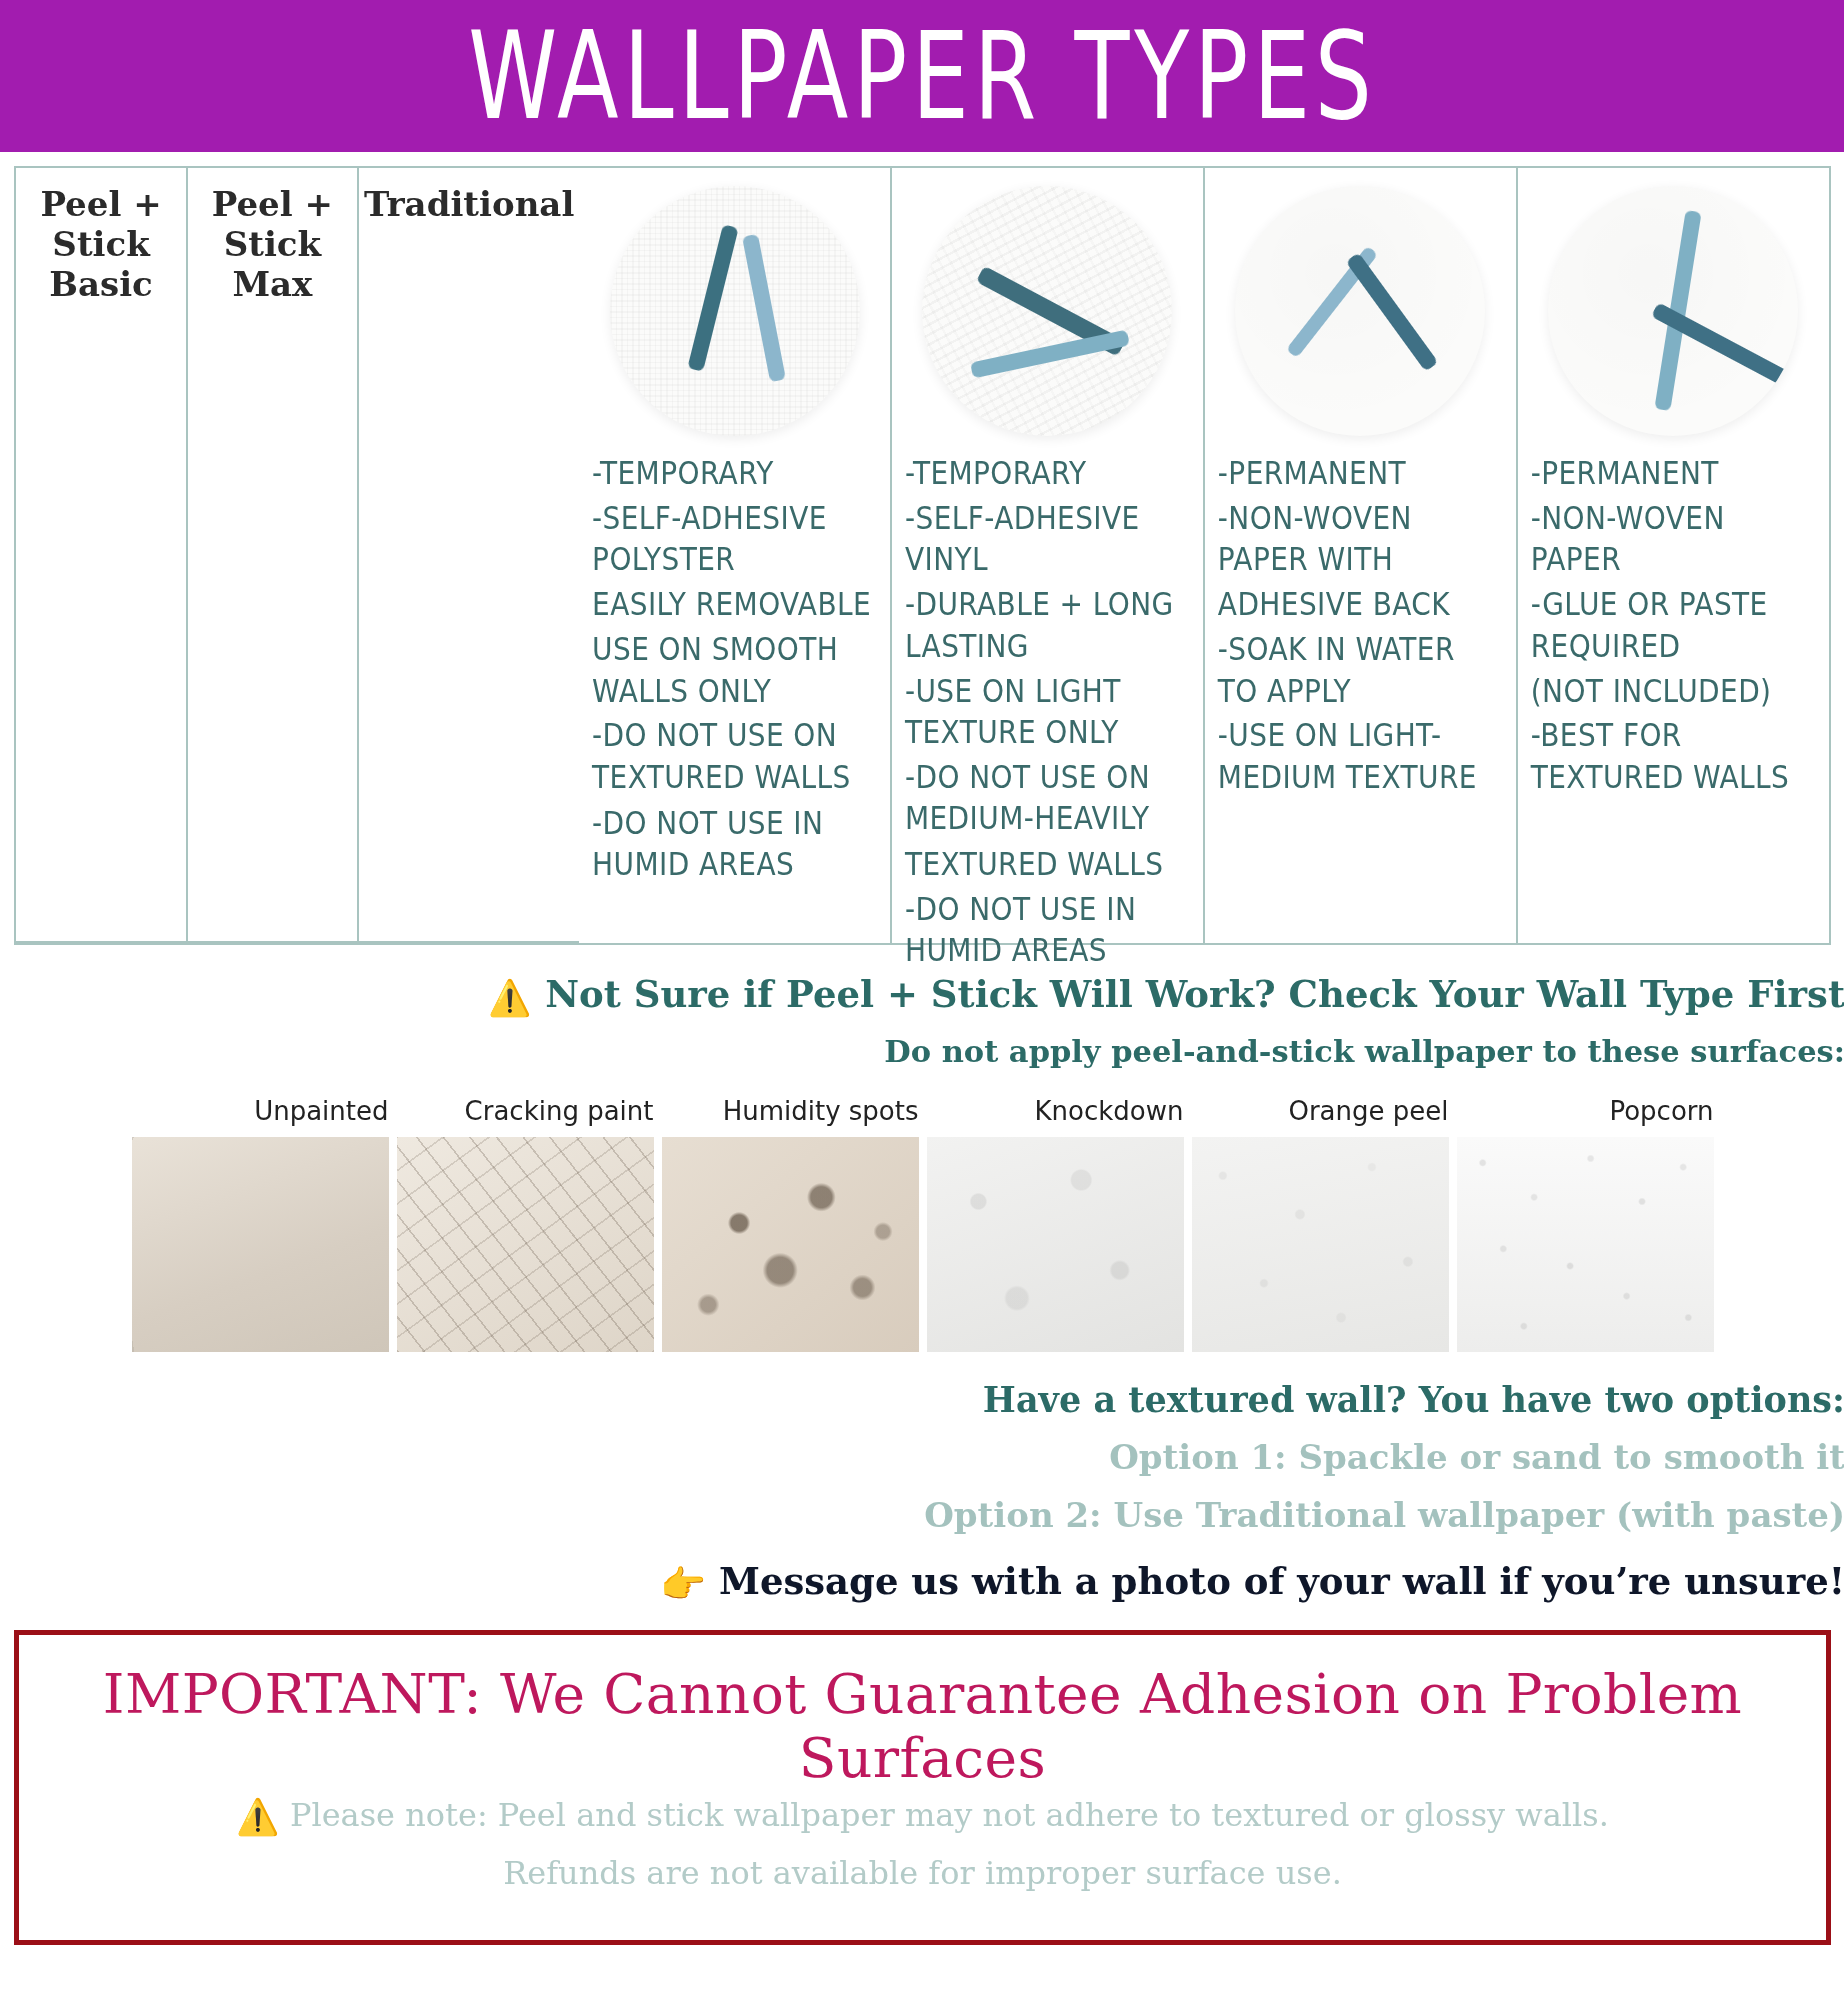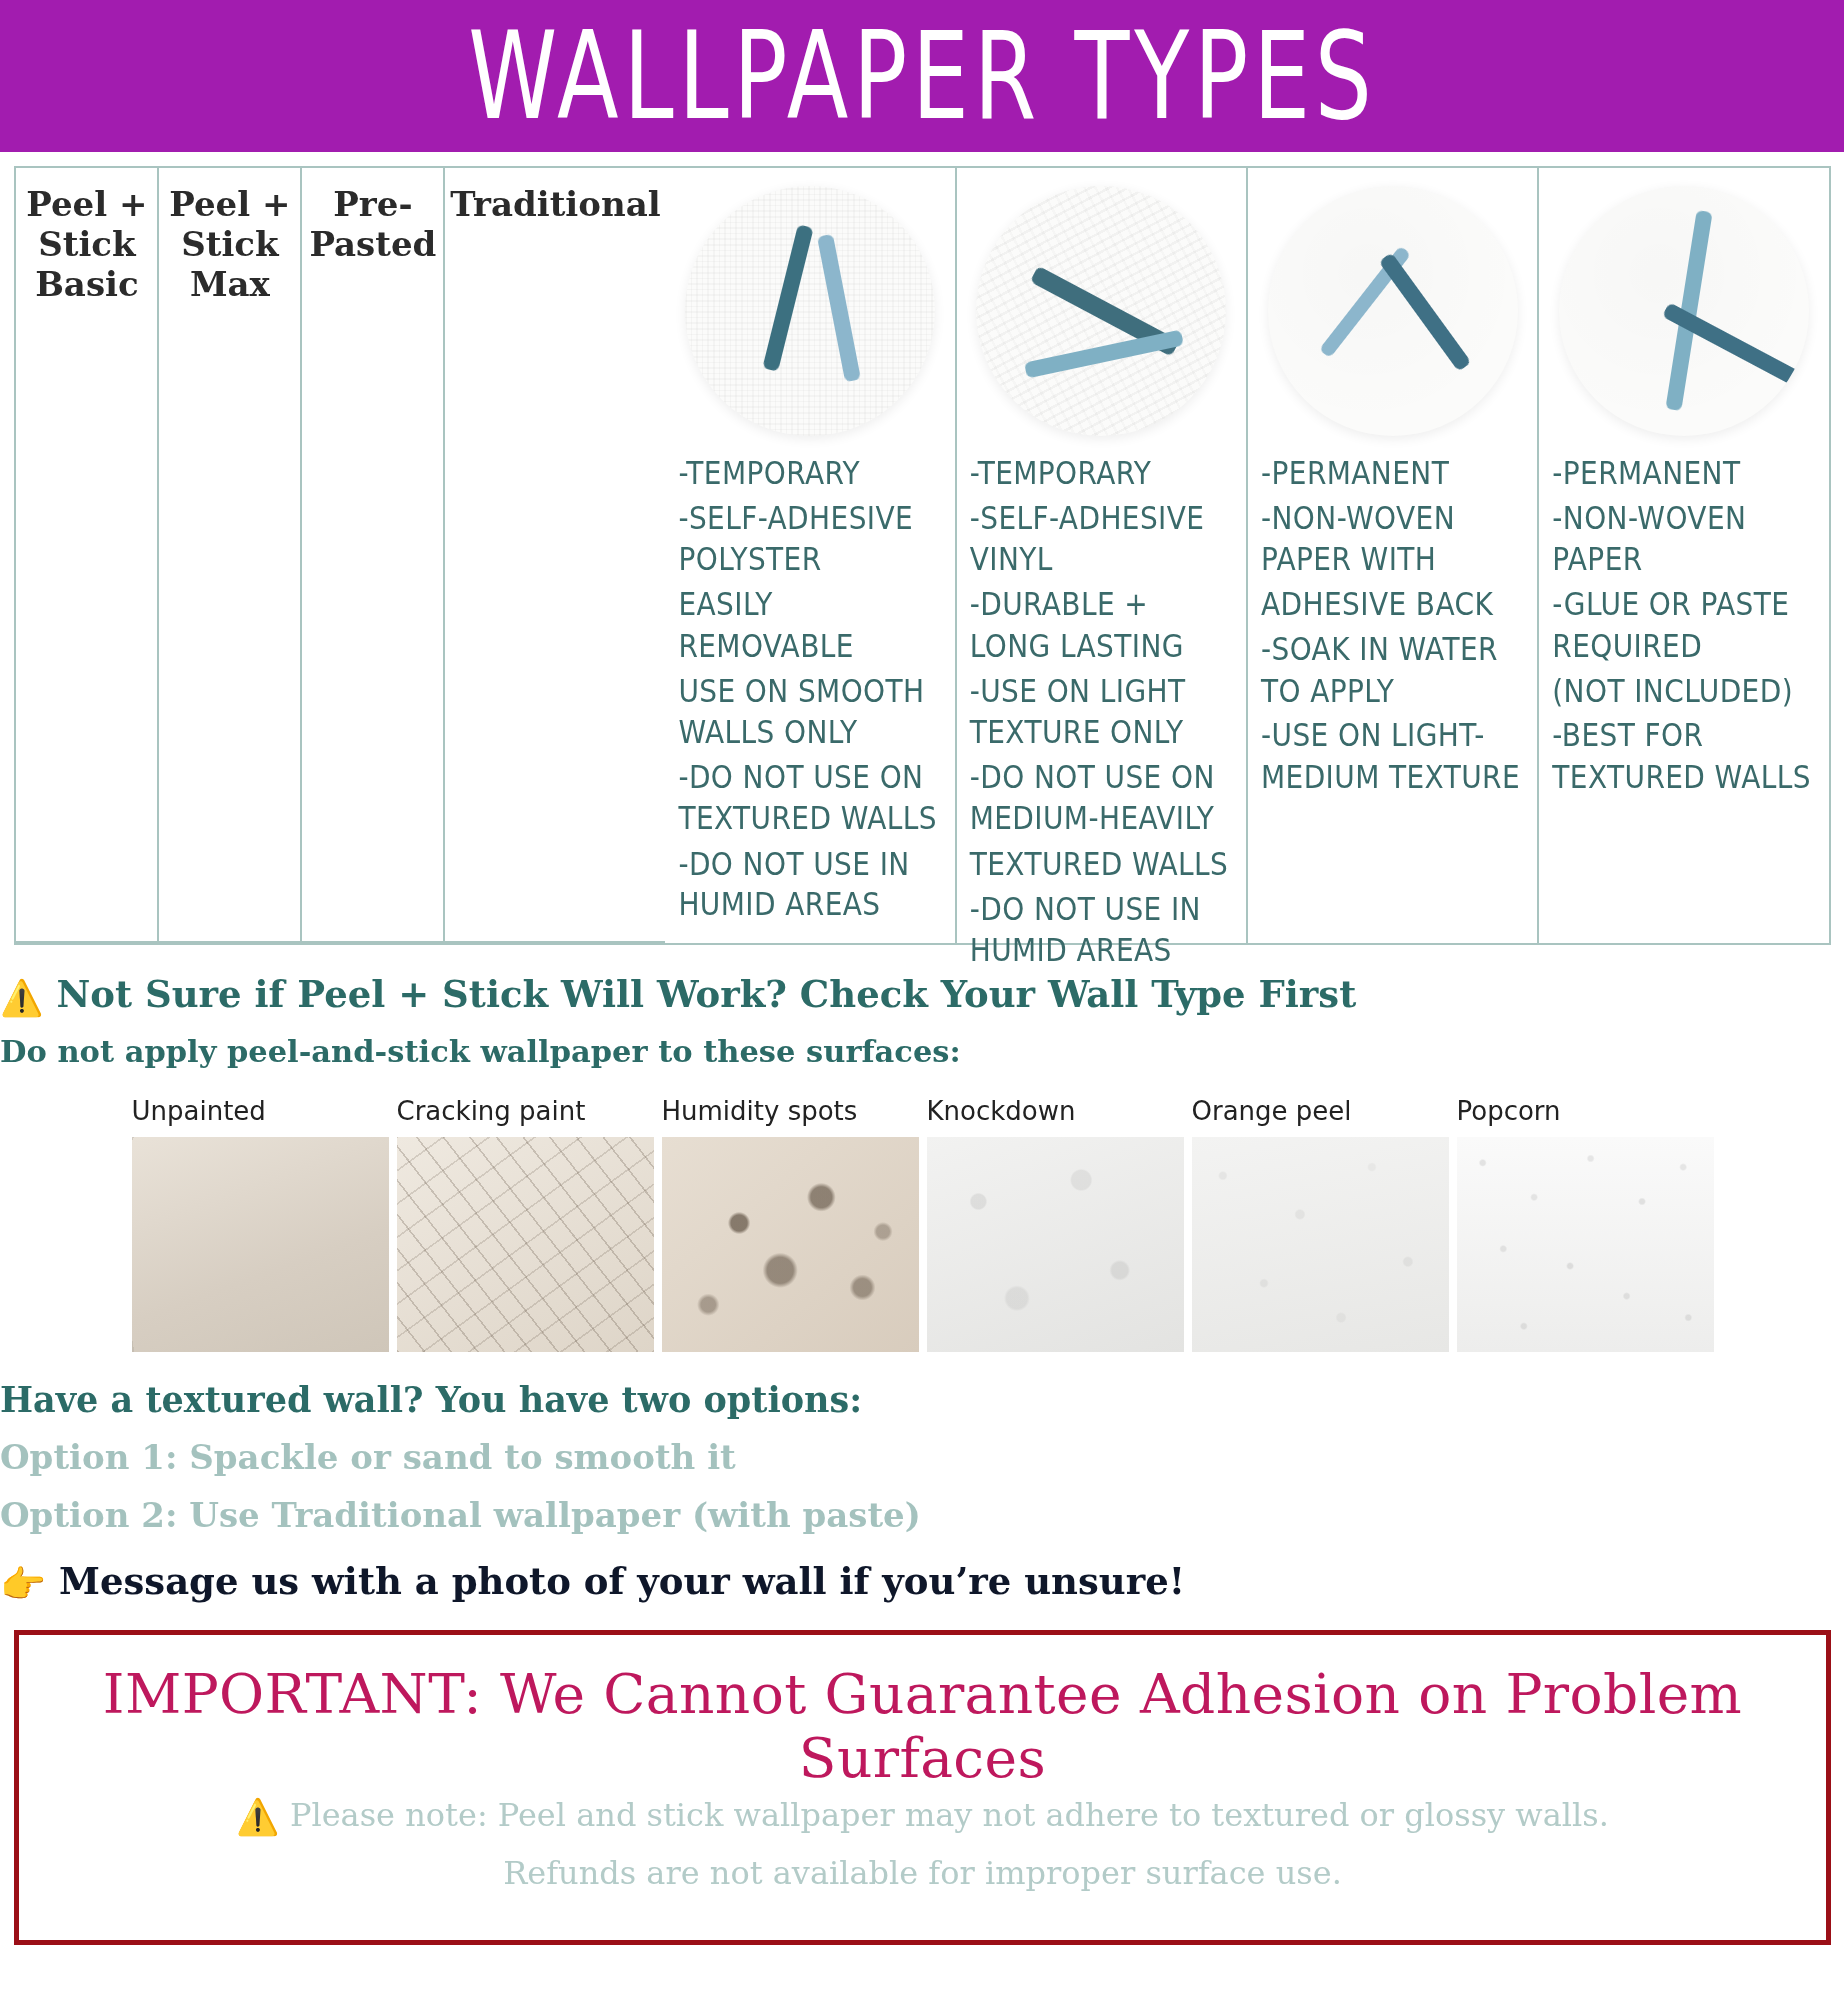--- a/index.html
+++ b/index.html
@@ -106,21 +106,21 @@
     color: #3a6a6a;
     letter-spacing: 0.4px;
     transform: scaleY(1.12);
     transform-origin: top left;
   }
   .bullets div { margin-bottom: 3.2px; }
 
   
   .mid {
     margin-top: 27px;
-    text-align: left;
+    text-align: right;
   }
   .headline {
     font-family: "DejaVu Serif", serif;
     font-weight: bold;
     font-size: 37px;
     color: #2c6b67;
     margin-bottom: 13px;
   }
   .subline {
     font-family: "DejaVu Serif", serif;
@@ -256,21 +256,20 @@
 
 <div class="header">
   <div class="header-title">WALLPAPER TYPES</div>
 </div>
 
 <div class="table-wrap">
 
   <div class="table-head">
     <div class="th">Peel + Stick Basic</div>
     <div class="th">Peel + Stick Max</div>
-    <div class="th">Pre-Pasted</div>
     <div class="th">Traditional</div>
   </div>
 
   <div class="table-body">
 
     <div class="col">
       <div class="swatch">
         <div class="tex weave"></div>
         <div class="stroke" style="width:16px;height:148px;background:#3c7080;left:95px;top:38px;transform:rotate(14deg);"></div>
         <div class="stroke" style="width:16px;height:148px;background:#8cb6cc;left:146px;top:48px;transform:rotate(-11deg);"></div>

